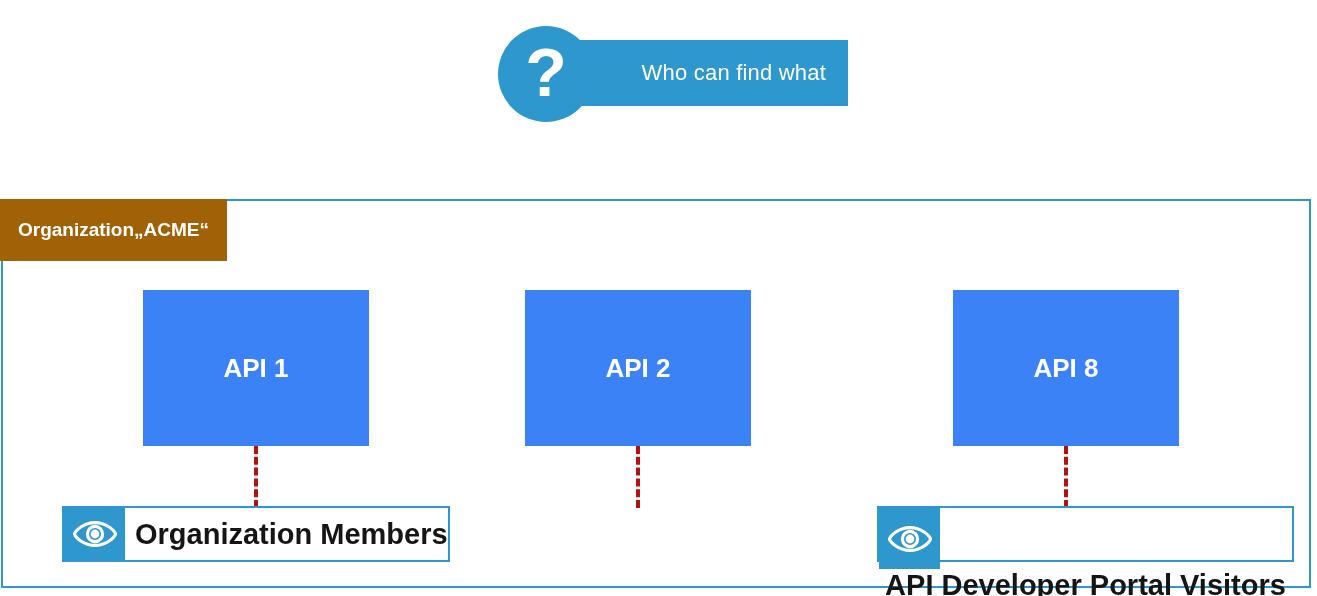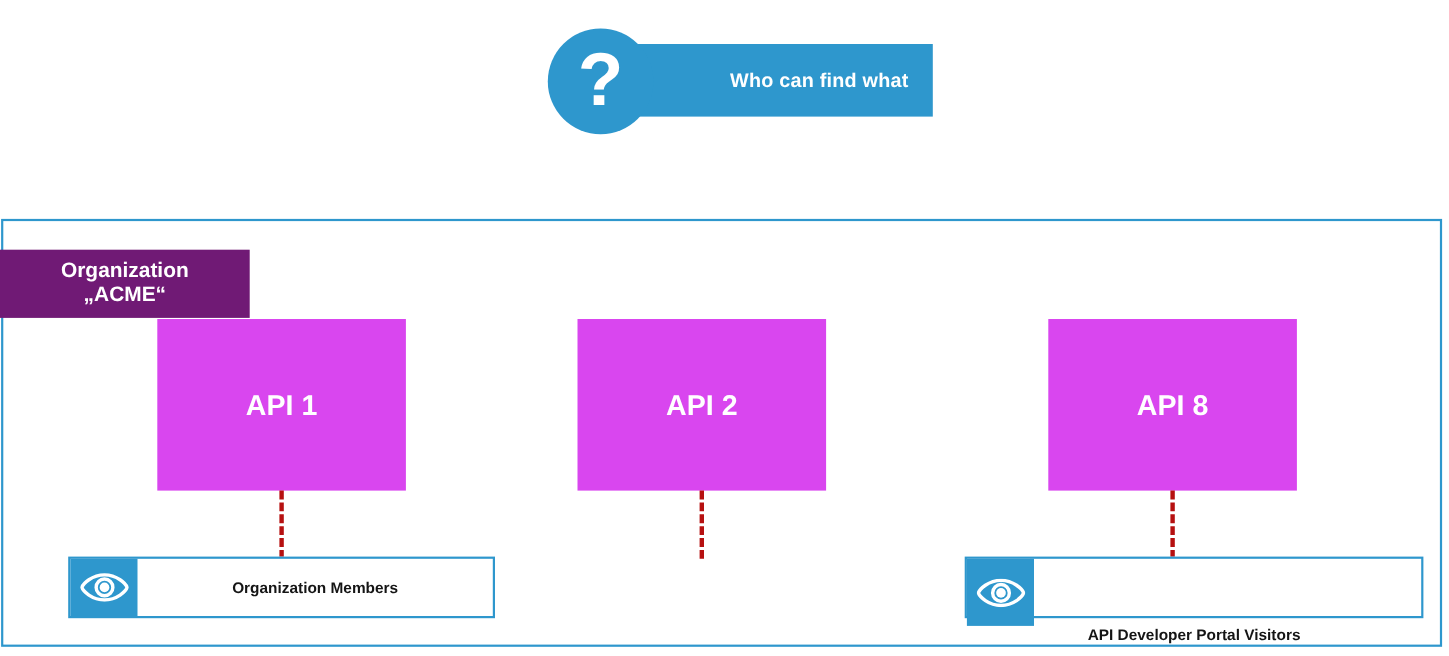--- a/index.html
+++ b/index.html
@@ -59,22 +59,22 @@
     background: #2e97cd;
     z-index: 2;
     display: flex;
     align-items: center;
     justify-content: flex-end;
     box-sizing: border-box;
     padding-right: 22px;
   }
   .callout-title {
     color: #ffffff;
-    font-size: 18px;
-    font-weight: bold;
+    font-size: 22px;
+    font-weight: normal;
     white-space: nowrap;
     letter-spacing: 0.2px;
   }
 
   
   .org-container {
     position: absolute;
     left: 1px;
     top: 199px;
     width: 1310px;
@@ -82,43 +82,41 @@
     border: 2px solid #2e97cd;
     box-sizing: border-box;
     background: #ffffff;
   }
   .org-tab {
     position: absolute;
     left: 0px;
     top: 199px;
     width: 227px;
     height: 62px;
-    background: #701a75;
+    background: #a16207;
     z-index: 5;
     display: flex;
-    flex-direction: column;
-    align-items: center;
-    justify-content: center;
-    margin-top: 28px;
+    align-items: center;
+    justify-content: center;
   }
   .org-tab-line {
     color: #ffffff;
     font-size: 19px;
     font-weight: bold;
     line-height: 1.18;
     white-space: nowrap;
   }
 
   
   .api-box {
     position: absolute;
     top: 290px;
     width: 226px;
     height: 156px;
-    background: #d946ef;
+    background: #3b82f6;
     display: flex;
     align-items: center;
     justify-content: center;
     z-index: 4;
   }
   .api-box-label {
     color: #ffffff;
     font-size: 26px;
     font-weight: bold;
     white-space: nowrap;
@@ -167,21 +165,21 @@
   .audience-text-cell {
     flex: 1 1 auto;
     display: flex;
     align-items: center;
     justify-content: center;
     padding: 0 10px;
     box-sizing: border-box;
   }
   .audience-text {
     color: #151515;
-    font-size: 14px;
+    font-size: 29px;
     font-weight: bold;
     white-space: nowrap;
   }
   .eye-svg { display: block; }
 </style>
 </head>
 <body>
 
 <div id="stage">
 

